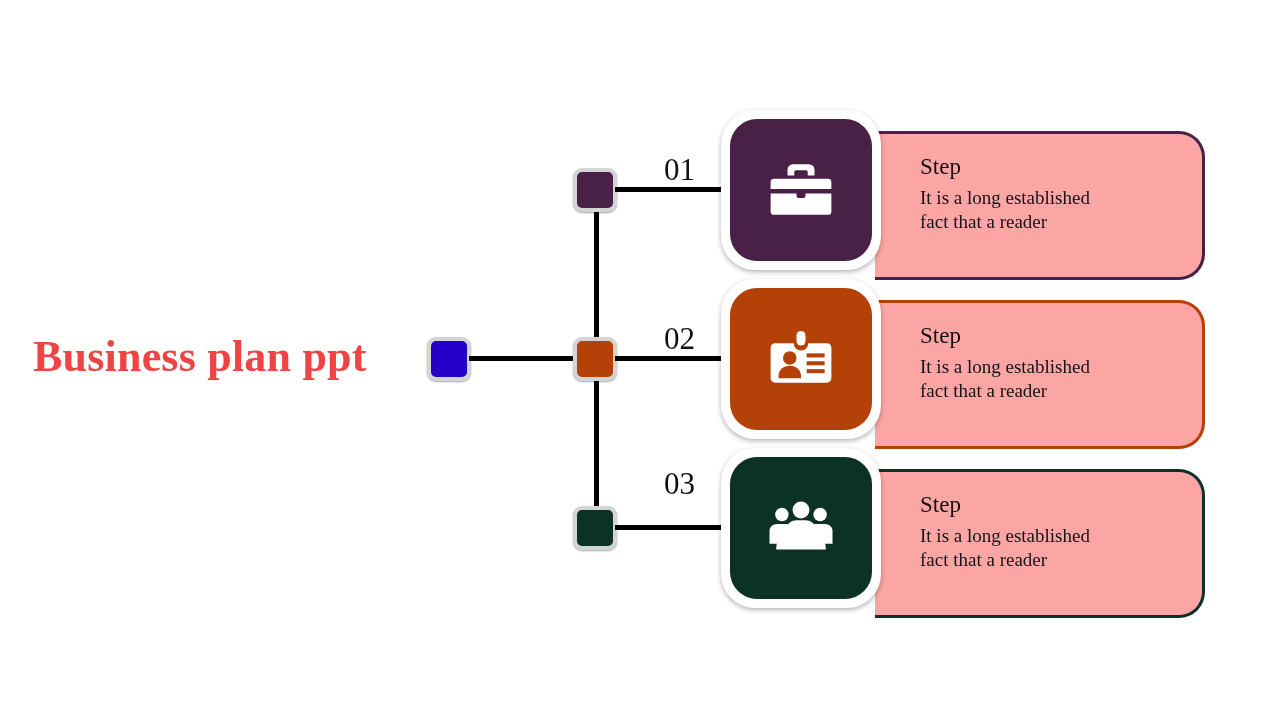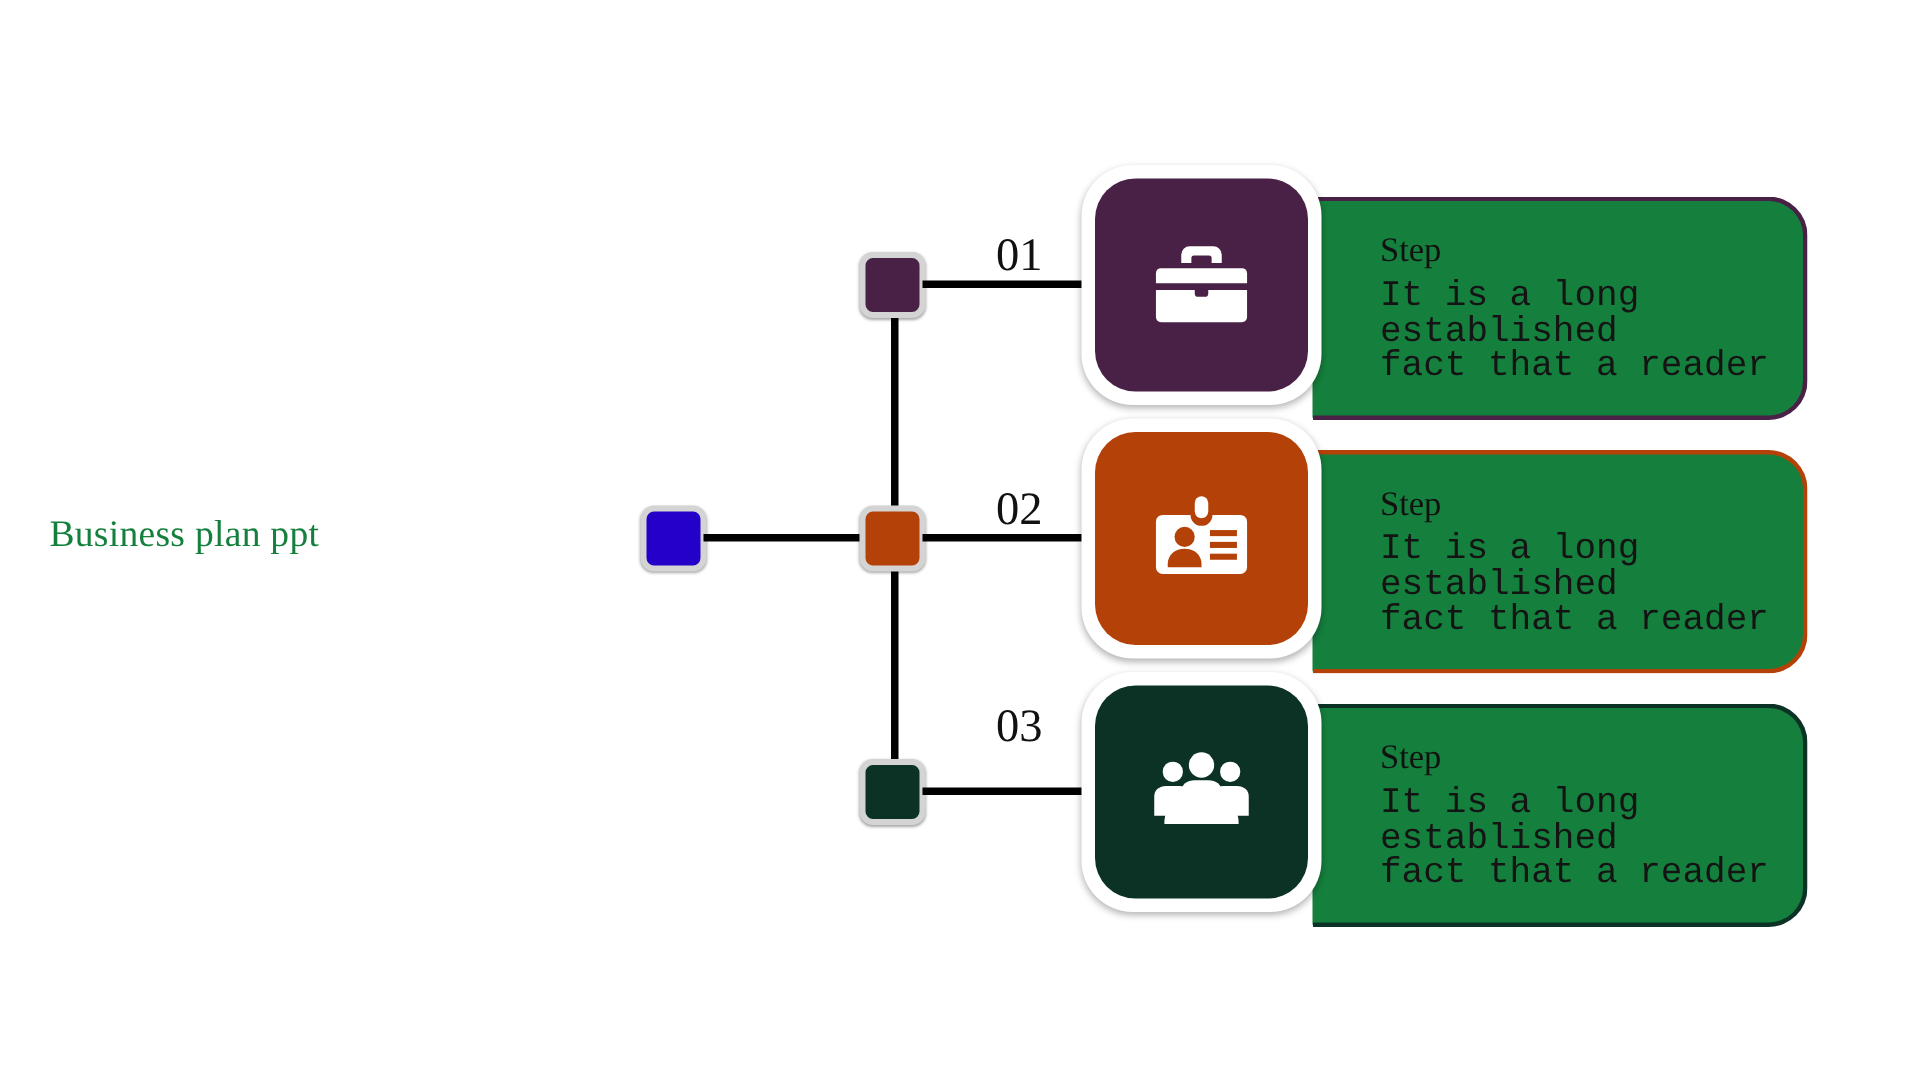--- a/index.html
+++ b/index.html
@@ -17,25 +17,26 @@
     width: 1280px;
     height: 720px;
     background: #ffffff;
   }
 
   
   .title {
     position: absolute;
     left: 33px;
     top: 331px;
-    font-size: 25px;
+    font-size: 44px;
     line-height: 52px;
-    color: #15803d;
+    color: #ef4444;
     white-space: nowrap;
     letter-spacing: 0.2px;
+    font-weight: bold;
   }
 
   
   .line-h {
     position: absolute;
     height: 5px;
     background: #000000;
   }
   .line-v {
     position: absolute;
@@ -61,46 +62,45 @@
     height: 160px;
   }
 
   
   .card {
     position: absolute;
     left: 160px;
     top: 21px;
     width: 330px;
     height: 149px;
-    background: #15803d;
+    background: #fca5a5;
     border: 3px solid #000;
     border-left: none;
     border-radius: 0 26px 26px 0;
   }
 
   .card-text {
     position: absolute;
     left: 45px;
     top: 18px;
     width: 270px;
   }
 
   .card-title {
     font-size: 23px;
     line-height: 30px;
     color: #111111;
     margin-bottom: 4px;
   }
 
   .card-body {
-    font-size: 24px;
+    font-size: 19px;
     line-height: 23.5px;
     color: #141414;
     white-space: pre-line;
-    font-family: Liberation Mono, monospace;
   }
 
   
   .tile-wrap {
     position: absolute;
     left: 6px;
     top: 0px;
     width: 160px;
     height: 160px;
     border-radius: 34px;

